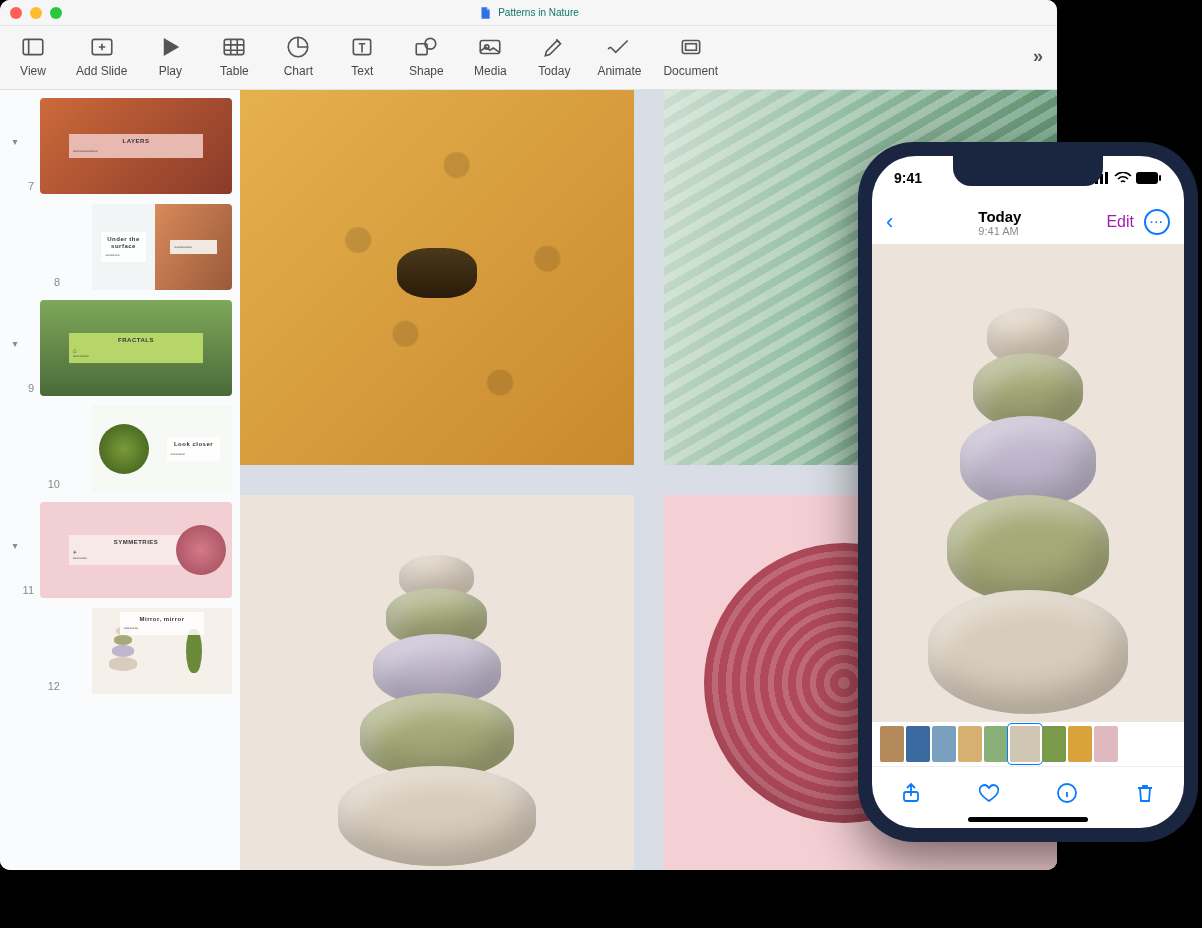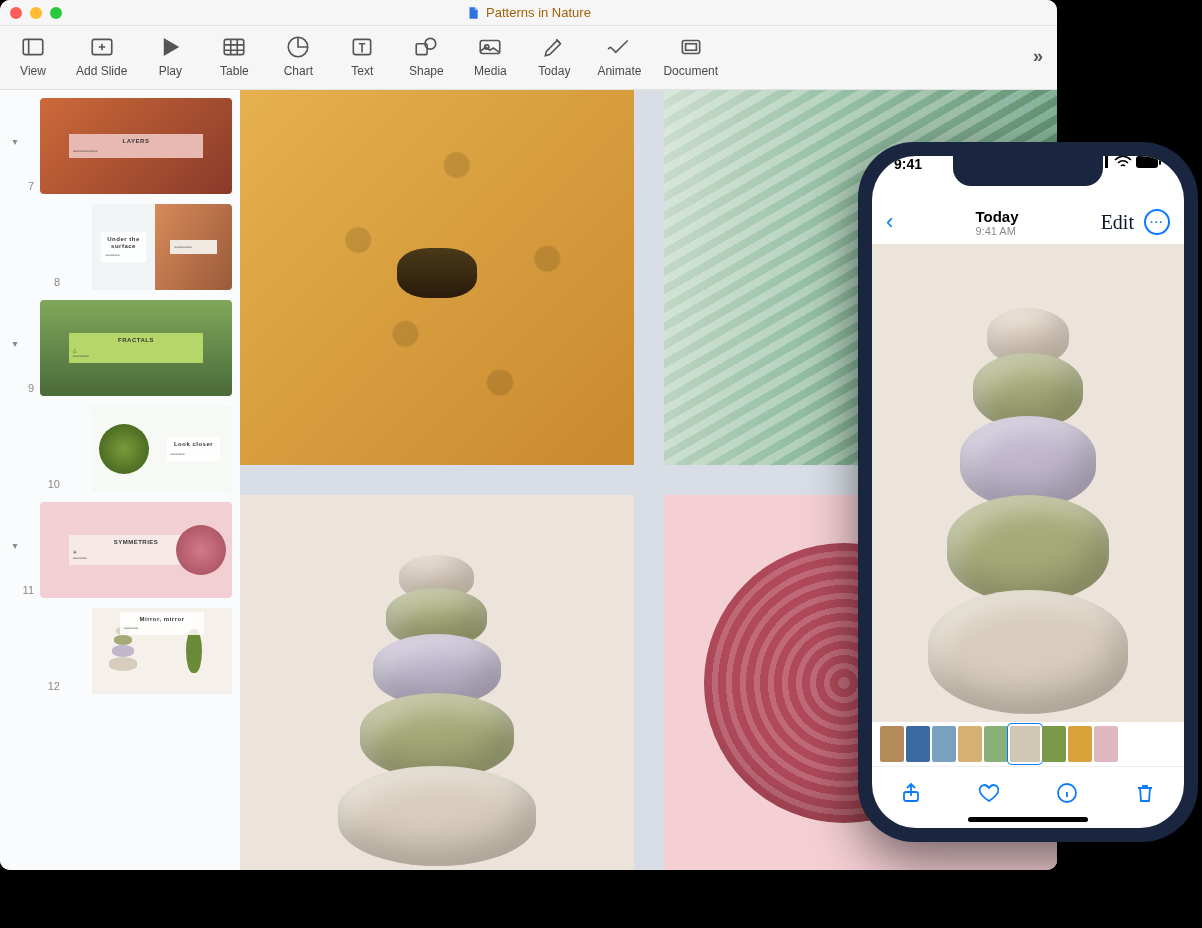--- a/index.html
+++ b/index.html
@@ -39,21 +39,21 @@
   .tl-yellow { background: #febc2e; }
   .tl-green { background: #28c840; }
   .title-center {
     position: absolute; left: 0; right: 0;
     display: flex; justify-content: center; align-items: center; gap: 6px;
     pointer-events: none;
   }
   .title-center .doc-icon {
     width: 14px; height: 14px; fill: #2e71e5;
   }
-  .title-text { font-size: 13px; color: #a16207; }
+  .title-text { font-size: 10px; color: #0f766e; }
   .toolbar {
     height: 64px;
     display: flex;
     align-items: flex-start;
     padding: 8px 12px 0 12px;
     gap: 22px;
     border-bottom: 1px solid #e1e1e3;
     background: #f6f6f7;
   }
   .tool {
@@ -253,35 +253,35 @@
     background: #fff;
     overflow: hidden;
     position: relative;
   }
   .notch {
     position: absolute; top: 0; left: 50%; transform: translateX(-50%);
     width: 150px; height: 30px; background: #1a2540; border-radius: 0 0 18px 18px;
     z-index: 3;
   }
   .status-bar {
-    height: 44px; display:flex; align-items:flex-start; justify-content:space-between;
+    height: 44px; display:flex; align-items:center; justify-content:space-between;
     padding: 0 22px; font-size: 14px; font-weight: 600; color:#000;
   }
   .status-right { display:flex; align-items:center; gap:4px; }
   .status-right svg{ height:12px; }
   .photos-header{
     height: 44px; display:flex; align-items:center; justify-content:space-between;
     padding: 0 14px;
   }
   .photos-header .back{ color:#0a7aff; font-size:22px; }
   .photos-header .center{ text-align:left; }
   .photos-header .center .t1{ font-size:15px; font-weight:600; color:#000;}
   .photos-header .center .t2{ font-size:11px; color:#8a8a8e;}
   .photos-header .right{ display:flex; align-items:center; gap:10px;}
-  .photos-header .edit{ color:#0f172a; font-size:20px;font-family:Liberation Serif, serif;}
+  .photos-header .edit{ color:#a21caf; font-size:16px;}
   .photos-header .more{
     width:26px;height:26px;border-radius:50%;border:2px solid #0a7aff;color:#0a7aff;
     display:flex;align-items:center;justify-content:center;font-weight:bold;letter-spacing:1px;font-size:11px;
   }
   .photo-main{
     height: 478px;
     background:#ece4da; display:flex; align-items:flex-end; justify-content:center;
   }
   .photo-main .stack{ width:70%; padding-bottom:8px;}
   .photo-main .stack .b1{height:58px;width:38%;}

